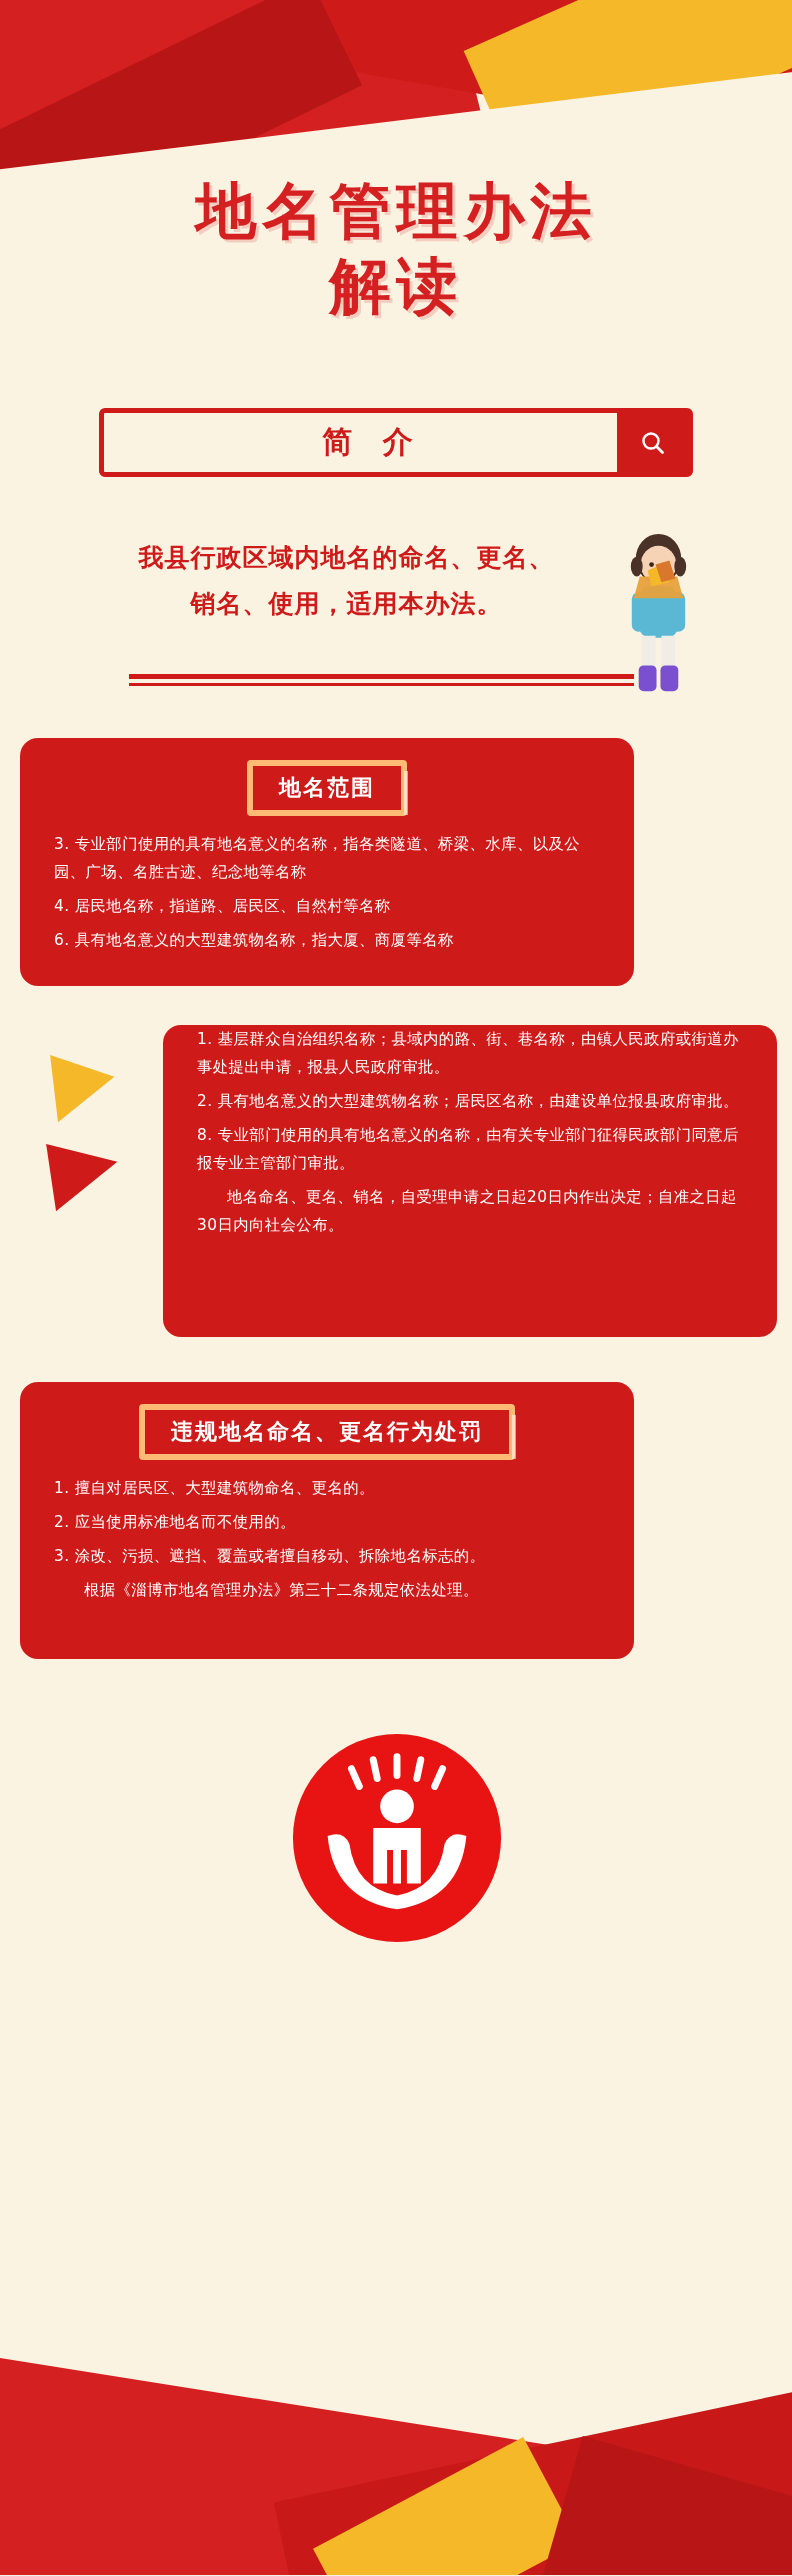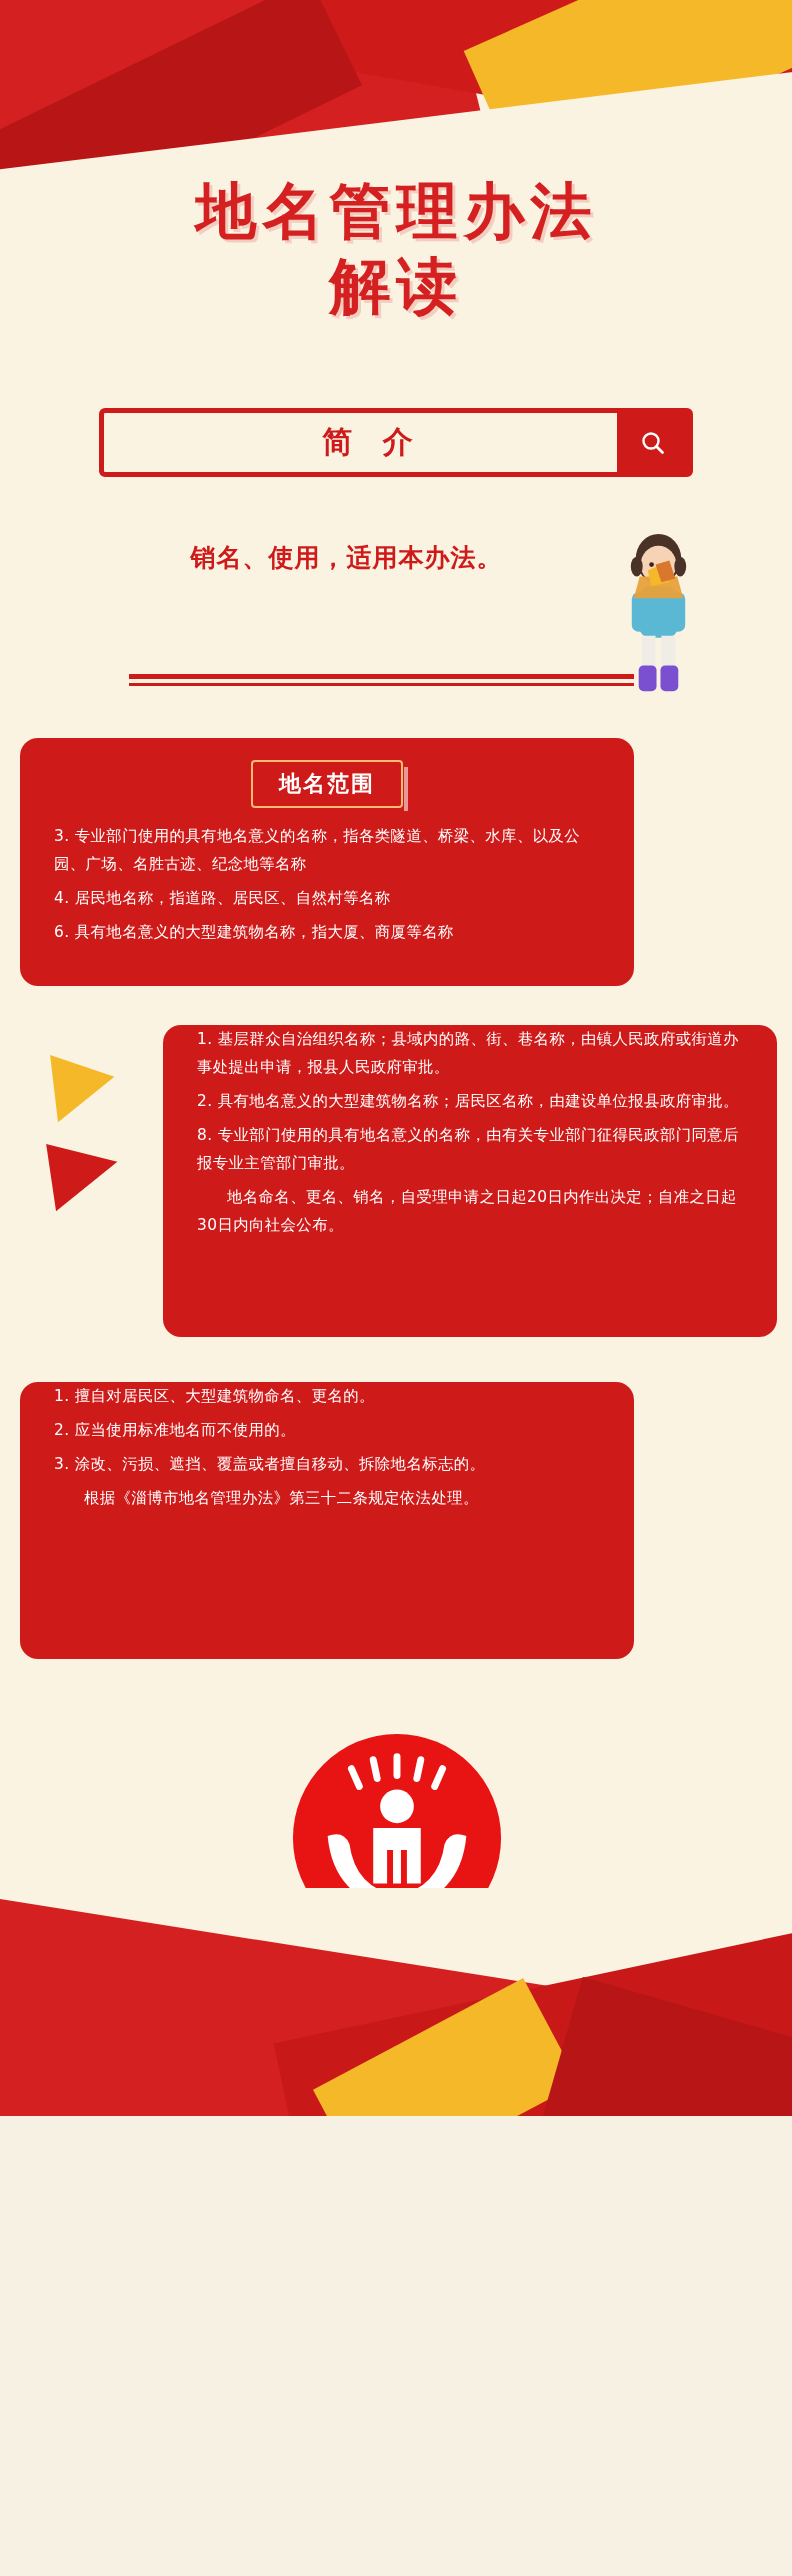--- a/index.html
+++ b/index.html
@@ -2,21 +2,21 @@
 <html lang="zh"><head>
 <meta charset="utf-8">
 <style>
   html,body{margin:0;padding:0;}
   body{
     width:793px;height:2576px;
     background:#f7f1e3;
     font-family:"DejaVu Sans","Liberation Sans",sans-serif;
     overflow:hidden;position:relative;
   }
-  .page{position:relative;width:793px;height:2116px;overflow:hidden;background:#faf3e2;}
+  .page{position:relative;width:793px;height:2575px;overflow:hidden;background:#faf3e2;}
 
   
   .topdeco{position:absolute;left:0;top:0;width:793px;height:258px;overflow:hidden;}
   .t-red1{position:absolute;left:-59px;top:-119px;width:515px;height:327px;background:#d42020;
           transform:rotate(-14deg);}
   .t-red2{position:absolute;left:327px;top:-168px;width:614px;height:287px;background:#cf1a1a;
           transform:rotate(10deg);}
   .t-yellow{position:absolute;left:476px;top:-40px;width:416px;height:149px;background:#f5b828;
             transform:rotate(-24deg);}
   .t-dark{position:absolute;left:-40px;top:59px;width:396px;height:119px;background:#b81616;
@@ -67,21 +67,21 @@
   .divider{position:absolute;top:674px;left:129px;width:505px;}
   .divider .d1{height:5px;background:#cf1a1a;width:100%;}
   .divider .d2{height:3px;background:#cf1a1a;width:100%;margin-top:4px;}
 
   
   .girl{position:absolute;left:604px;top:525px;width:109px;height:178px;}
 
   
   .block{position:absolute;background:#cf1a1a;border-radius:18px;color:#ffffff;box-sizing:border-box;}
   .block-head{
-    margin:22px auto 14px auto;border:2px solid #fdba74;border-radius:4px;
+    margin:22px auto 14px auto;border:6px solid #fdba74;border-radius:4px;
     display:inline-block;padding:7px 26px;font-size:22px;font-weight:bold;letter-spacing:2px;
     position:relative;
   }
   .head-center{text-align:center;}
   .head-shadow{position:absolute;right:-7px;top:5px;width:4px;height:100%;background:rgba(255,255,255,.55);}
   .block p{
     margin:0 0 6px 0;font-size:15.4px;line-height:28px;letter-spacing:0.4px;
   }
   .block .body{padding:0 34px 24px 34px;}
   .indent{text-indent:30px;}
@@ -127,20 +127,21 @@
     <div class="s-text">简 介</div>
     <div class="searchbtn">
       <svg width="30" height="30" viewBox="0 0 30 30">
         <circle cx="13" cy="13" r="7.5" fill="none" stroke="#ffffff" stroke-width="2.4"></circle>
         <line x1="18.5" y1="18.5" x2="24.5" y2="24.5" stroke="#ffffff" stroke-width="2.8" stroke-linecap="round"></line>
       </svg>
     </div>
   </div>
 
   <div class="intro">
+    <div>我县行政区域内地名的命名、更名、</div>
     <div>销名、使用，适用本办法。</div>
   </div>
   <div class="divider">
     <div class="d1"></div>
       <div class="d2"></div>
   </div>
 
   <svg class="girl" viewBox="0 0 110 180">
     <ellipse cx="55" cy="34" rx="23" ry="25" fill="#4a3228"></ellipse>
     <ellipse cx="55" cy="40" rx="18" ry="19" fill="#f6d3b5"></ellipse>
@@ -181,20 +182,23 @@
   <div class="block" id="block2">
     <div class="body">
       <p>1. 基层群众自治组织名称；县域内的路、街、巷名称，由镇人民政府或街道办事处提出申请，报县人民政府审批。</p>
       <p>2. 具有地名意义的大型建筑物名称；居民区名称，由建设单位报县政府审批。</p>
       <p>8. 专业部门使用的具有地名意义的名称，由有关专业部门征得民政部门同意后报专业主管部门审批。</p>
       <p class="indent">地名命名、更名、销名，自受理申请之日起20日内作出决定；自准之日起30日内向社会公布。</p>
     </div>
   </div>
 
   <div class="block" id="block3">
+    <div class="head-center">
+      <div class="block-head">违规地名命名、更名行为处罚<span class="head-shadow"></span></div>
+    </div>
     <div class="body">
       <p>1. 擅自对居民区、大型建筑物命名、更名的。</p>
       <p>2. 应当使用标准地名而不使用的。</p>
       <p>3. 涂改、污损、遮挡、覆盖或者擅自移动、拆除地名标志的。</p>
       <p class="indent">根据《淄博市地名管理办法》第三十二条规定依法处理。</p>
     </div>
   </div>
 
   <svg class="logo" viewBox="0 0 220 220">
     <circle cx="110" cy="110" r="105" fill="#e81313"></circle>

